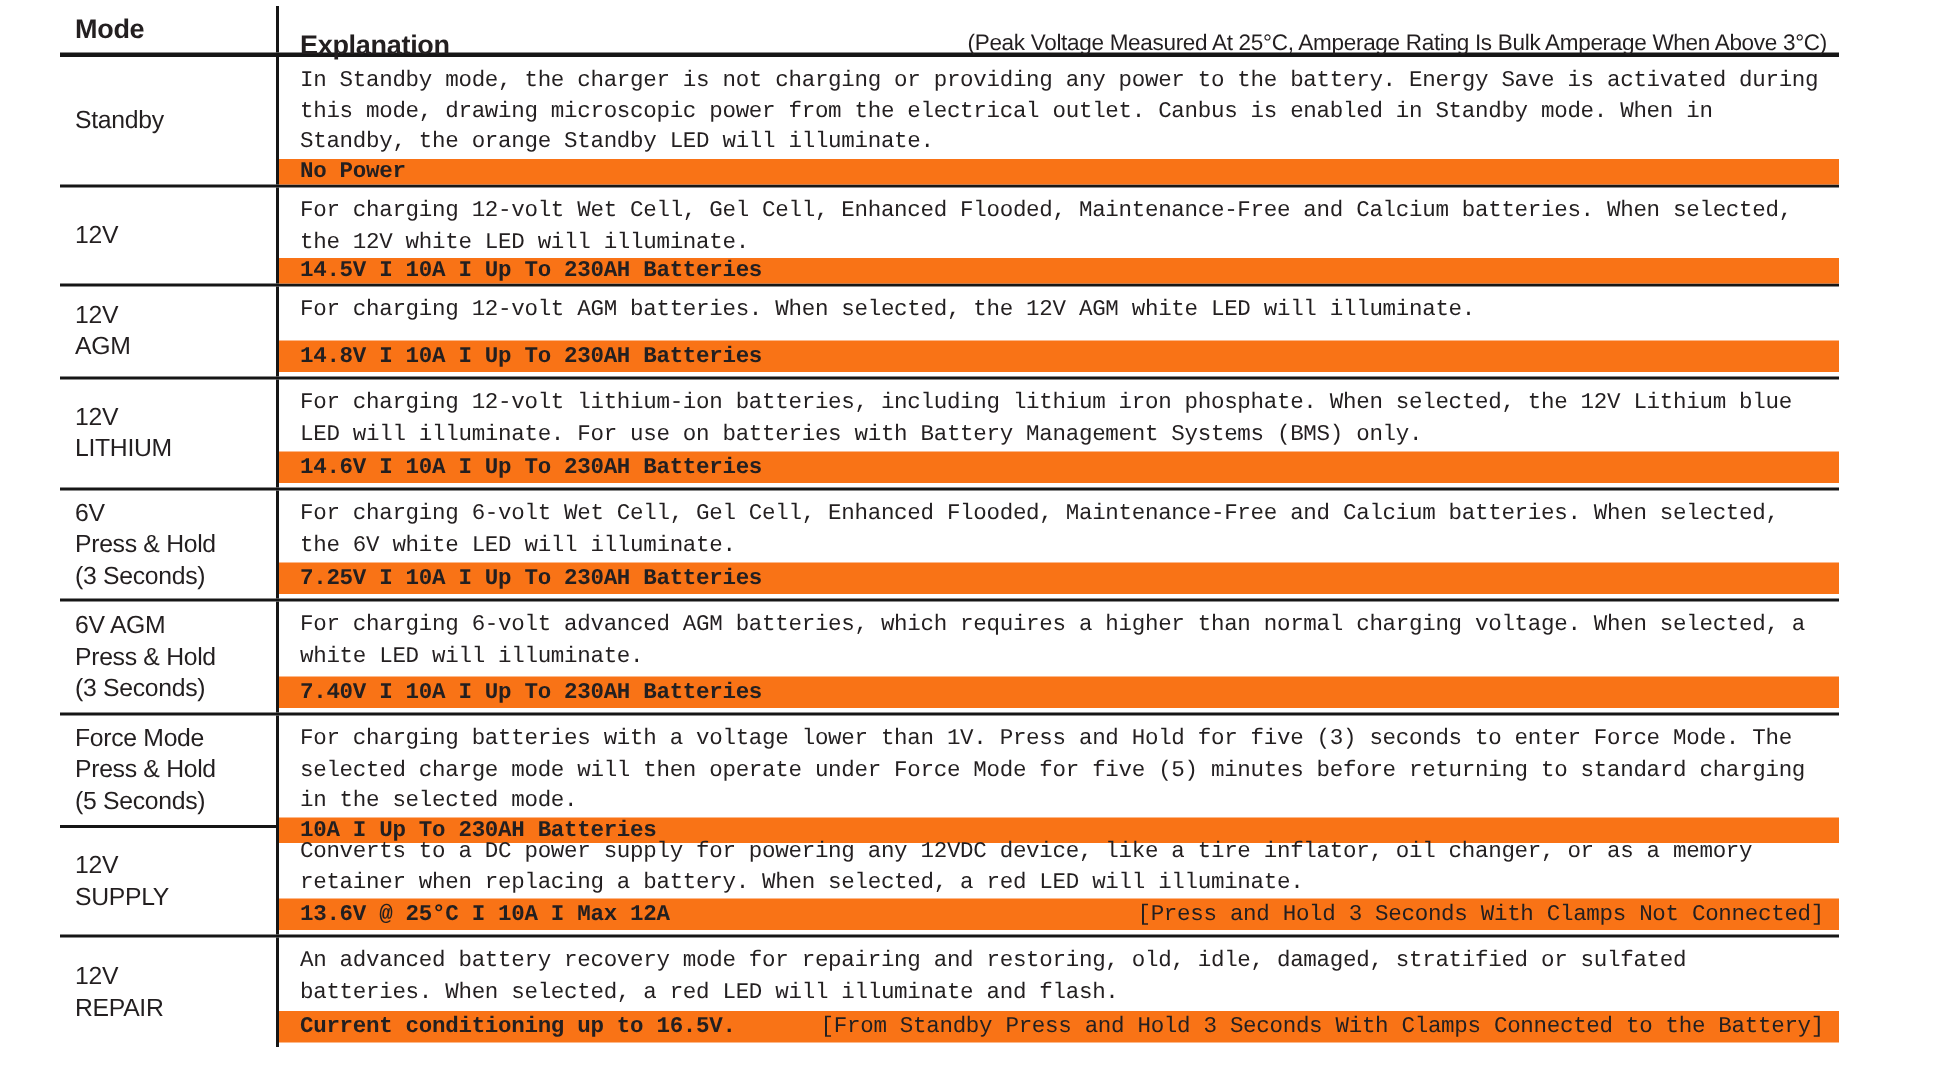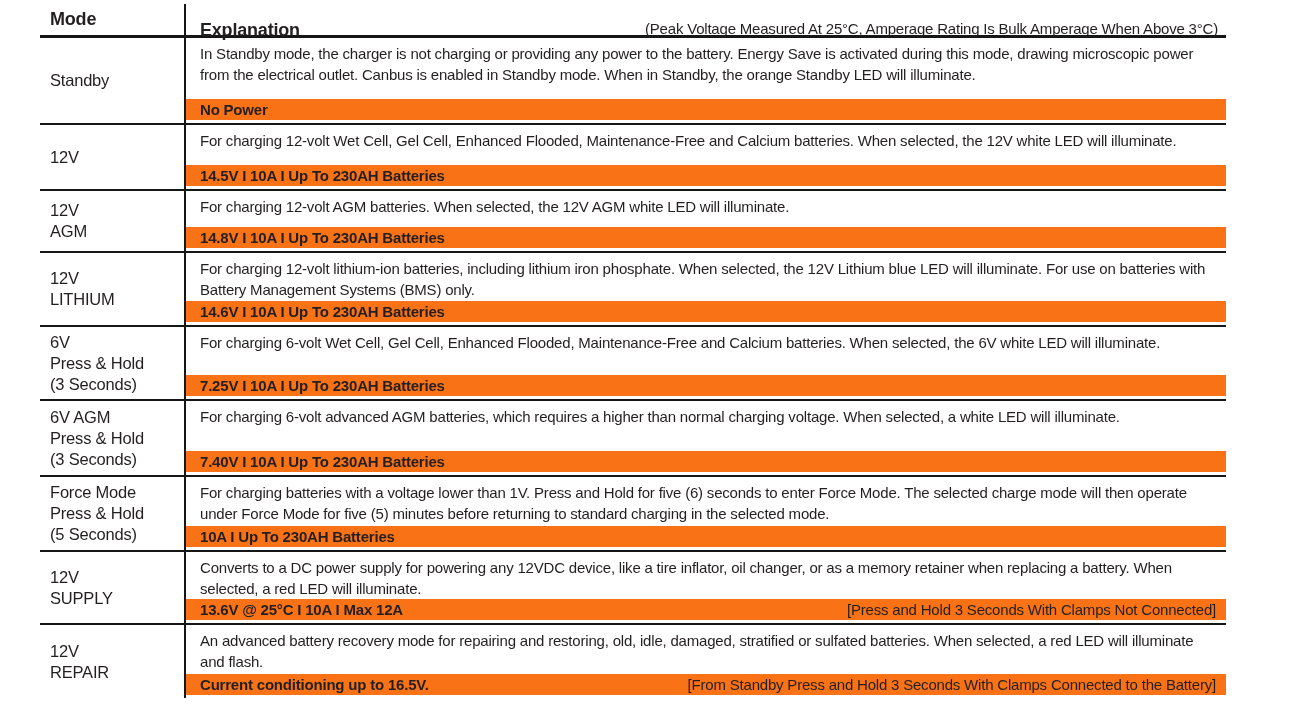--- a/index.html
+++ b/index.html
@@ -66,20 +66,21 @@
     line-height: 21px;
     padding-left: 10px;
     display: flex;
     align-items: center;
     white-space: pre-line;
   }
   .exp-cell {
     flex: 1;
     display: flex;
     flex-direction: column;
+    font-family: Liberation Mono, monospace;
   }
   .exp-text {
     font-size: 15px;
     line-height: 20.5px;
     padding: 6px 6px 0 14px;
   }
   .spacer { flex: 1; }
   .spec-bar {
     background: #f97316;
     height: 21px;
@@ -181,21 +182,21 @@
         <span class="spec-right"></span>
       </div>
     </div>
   </div>
 
   <div class="row" style="height:75px">
     <div class="mode-cell">Force Mode
 Press &amp; Hold
 (5 Seconds)</div>
     <div class="exp-cell">
-      <div class="exp-text">For charging batteries with a voltage lower than 1V. Press and Hold for five (6) seconds to enter Force Mode. The selected charge mode will then operate under Force Mode for five (5) minutes before returning to standard charging in the selected mode.</div>
+      <div class="exp-text">For charging batteries with a voltage lower than 1V. Press and Hold for five (3) seconds to enter Force Mode. The selected charge mode will then operate under Force Mode for five (5) minutes before returning to standard charging in the selected mode.</div>
       <div class="spacer"></div>
       <div class="spec-bar">
         <span class="spec-left">10A I Up To 230AH Batteries</span>
         <span class="spec-right"></span>
       </div>
     </div>
   </div>
 
   <div class="row" style="height:73px">
     <div class="mode-cell">12V

